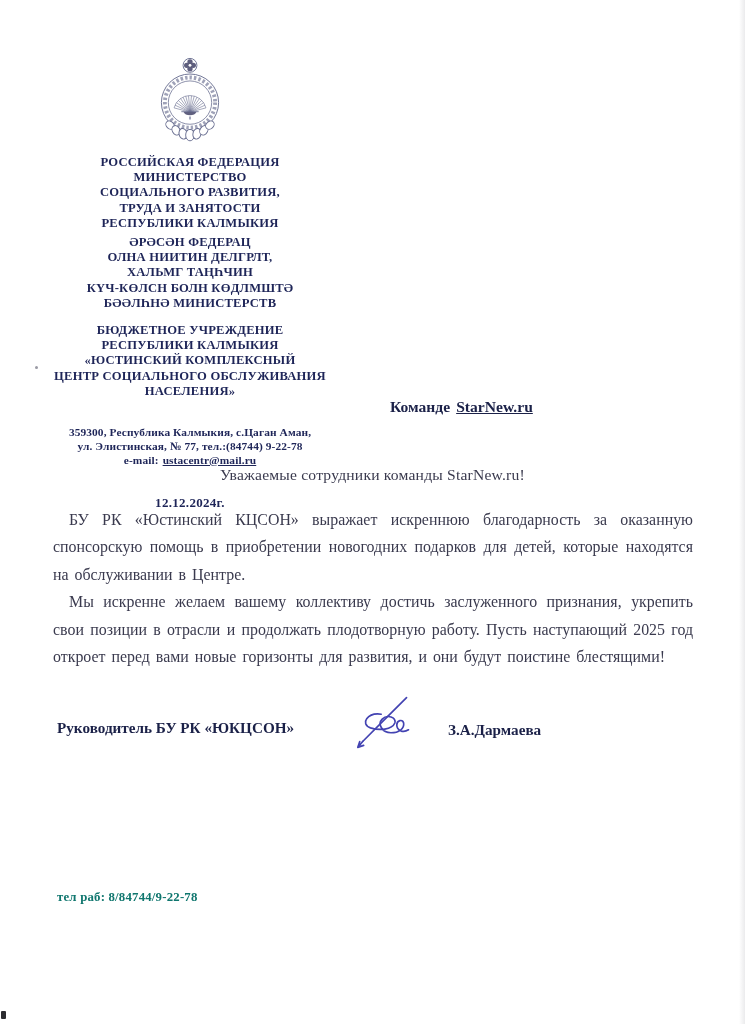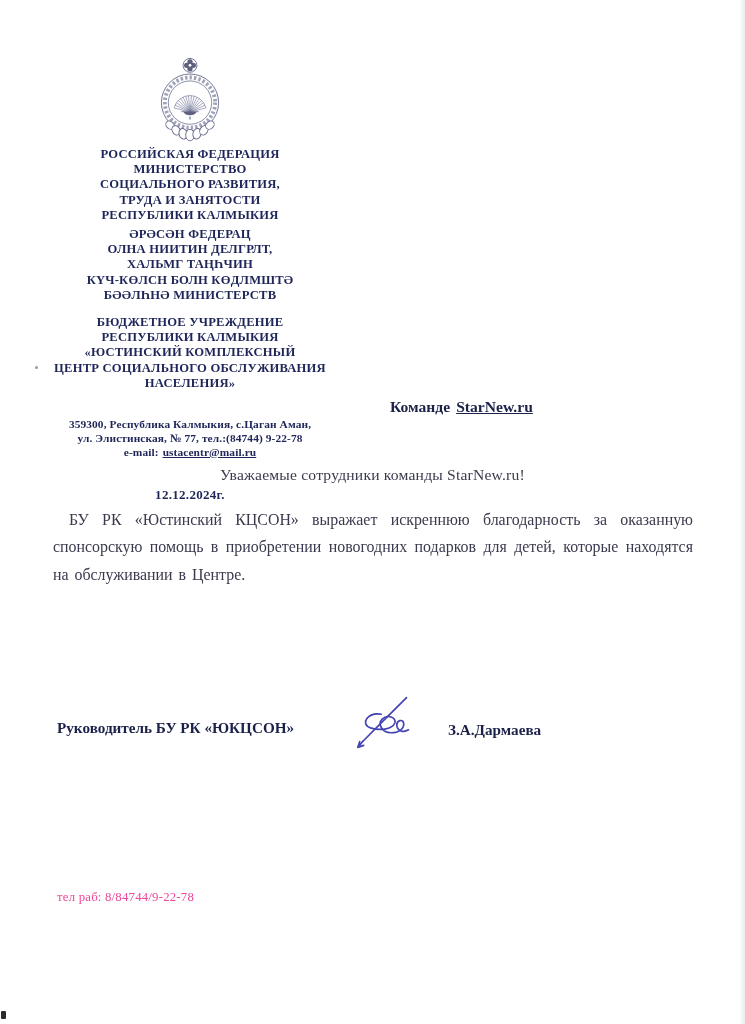--- a/index.html
+++ b/index.html
@@ -27,21 +27,21 @@
     background:#2c2c30;border-radius:1px;}
   .scan-speck{position:absolute;left:35px;top:366px;width:3px;height:3px;background:#9a9aa4;border-radius:50%;}
 
   
   .letterhead{
     position:absolute;left:45px;top:55px;width:290px;
     text-align:center;color:var(--lh-color);font-weight:bold;
   }
   .emblem{display:block;margin:0 auto;width:78px;height:90px;}
   .lh-block{font-size:12.6px;line-height:15.2px;letter-spacing:.2px;margin-top:0;}
-  .lh-block.federation{margin-top:2px;}
+  .lh-block.federation{margin-top:10px;}
   .lh-block.kalmyk{margin-top:4px;}
   .lh-block.institution{margin-top:12px;}
   .lh-line{white-space:nowrap;}
   .address{font-size:11.4px;line-height:13.8px;margin-top:27px;letter-spacing:.1px;}
   .email-line{font-size:11.4px;line-height:13.8px;}
   .email-value{text-decoration:underline;margin-left:4px;}
   .date-line{margin-top:28px;font-size:13px;letter-spacing:.3px;}
 
   .recipient{
     position:absolute;left:390px;top:398px;
@@ -68,21 +68,21 @@
     font-size:15.2px;font-weight:bold;color:var(--heading-color);white-space:nowrap;
   }
   .autograph{position:absolute;left:350px;top:691px;width:78px;height:62px;}
   .signoff-name{
     position:absolute;left:448px;top:721px;
     font-size:15.2px;font-weight:bold;color:var(--heading-color);white-space:nowrap;
   }
 
   .footer-phone{
     position:absolute;left:57px;top:890px;
-    font-size:12.8px;color:#ec4899;letter-spacing:.2px;
+    font-size:12.8px;color:#0f766e;letter-spacing:.2px;font-weight:bold;
   }
 </style>
 </head>
 <body>
 
 <div class="page">
 
   <div class="scan-edge-right"></div>
   <div class="scan-corner-mark"></div>
   <div class="scan-speck"></div>
@@ -165,20 +165,21 @@
   </div>
 
   <div class="recipient">
     <span>Команде</span><span class="name">StarNew.ru</span>
   </div>
 
   <div class="salutation">Уважаемые сотрудники команды StarNew.ru!</div>
 
   <div class="body-text">
     <p>БУ РК «Юстинский КЦСОН» выражает искреннюю благодарность за оказанную спонсорскую помощь в приобретении новогодних подарков для детей, которые находятся на обслуживании в Центре.</p>
+    <p>Мы искренне желаем вашему коллективу достичь заслуженного признания, укрепить свои позиции в отрасли и продолжать плодотворную работу. Пусть наступающий 2025 год откроет перед вами новые горизонты для развития, и они будут поистине блестящими!</p>
   </div>
 
   <div class="signoff-title">Руководитель БУ РК  «ЮКЦСОН»</div>
 
   <svg class="autograph" viewBox="0 0 80 62" xmlns="http://www.w3.org/2000/svg">
     <g stroke="#4343b2" fill="none" stroke-width="1.7" stroke-linecap="round" stroke-linejoin="round">
       <path d="M58 6 C50 14 26 38 13 51"></path>
       <path d="M13 51 L8 57 M8 57 L14 55 M8 57 L10 51"></path>
       <path d="M32 23 C18 21 10 33 21 37 C30 40 43 39 46 32 C48 26 38 23 33 28 C28 33 33 42 42 42 C50 42 56 38 55 32 C54 28 48 29 48 34 C48 39 54 43 60 39"></path>
     </g>

